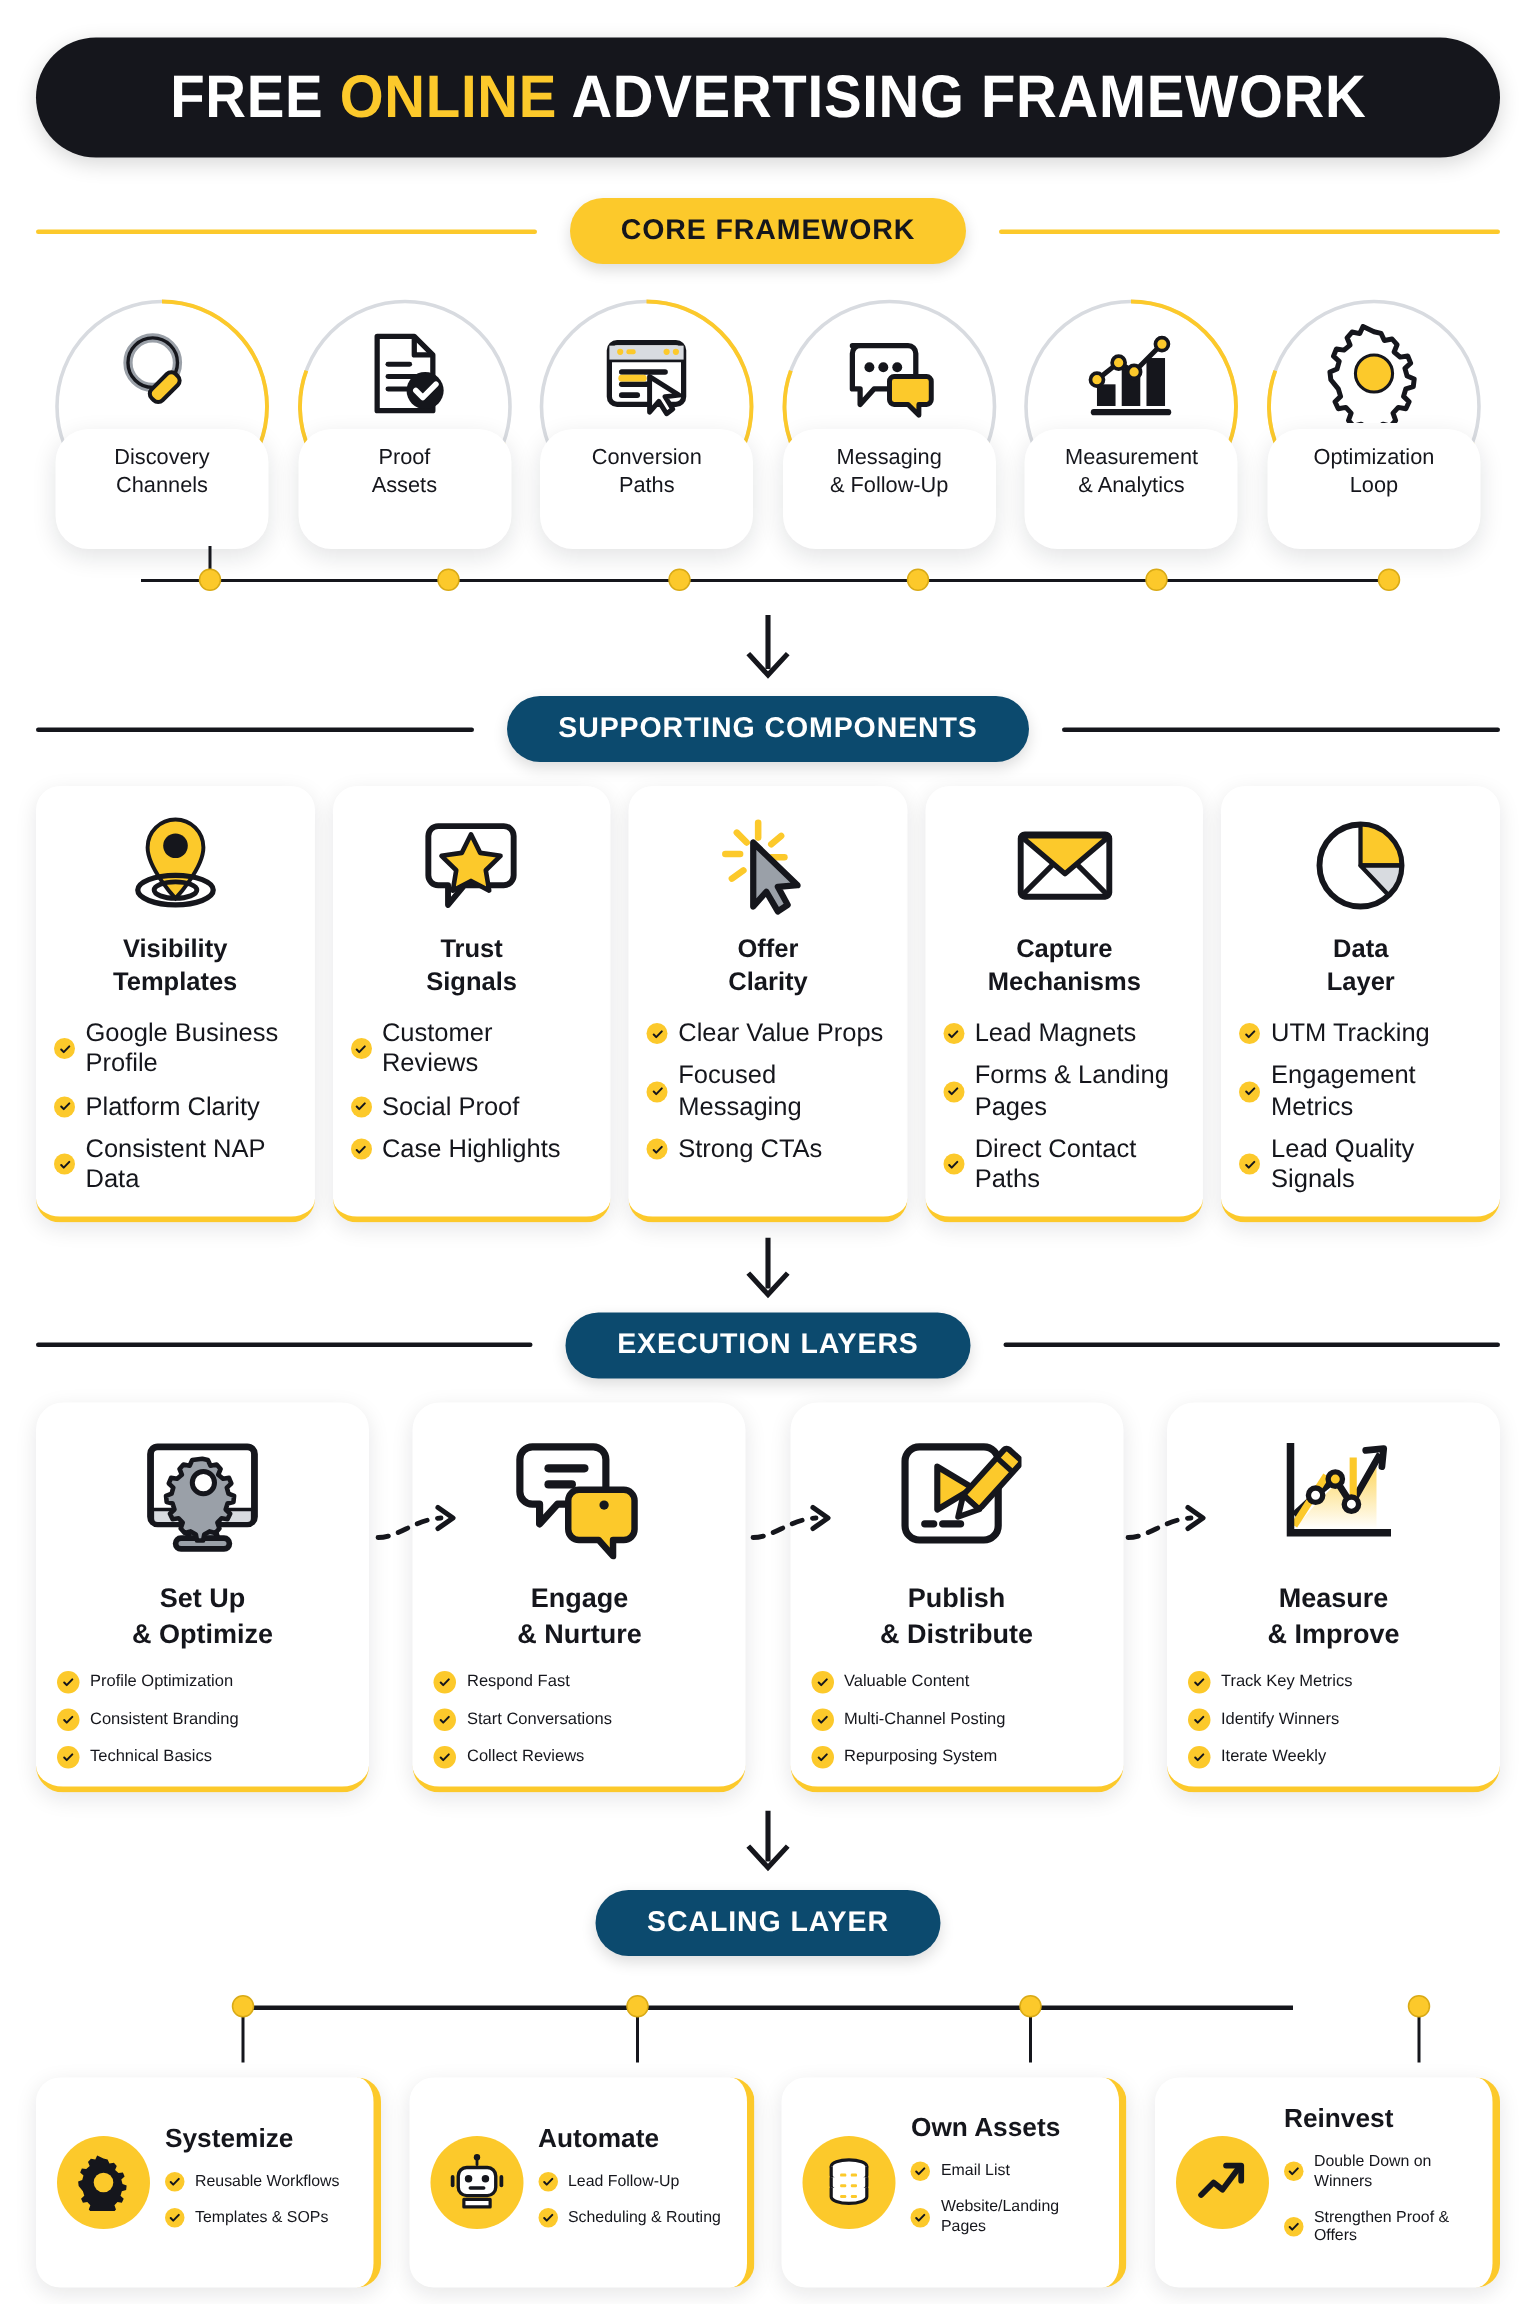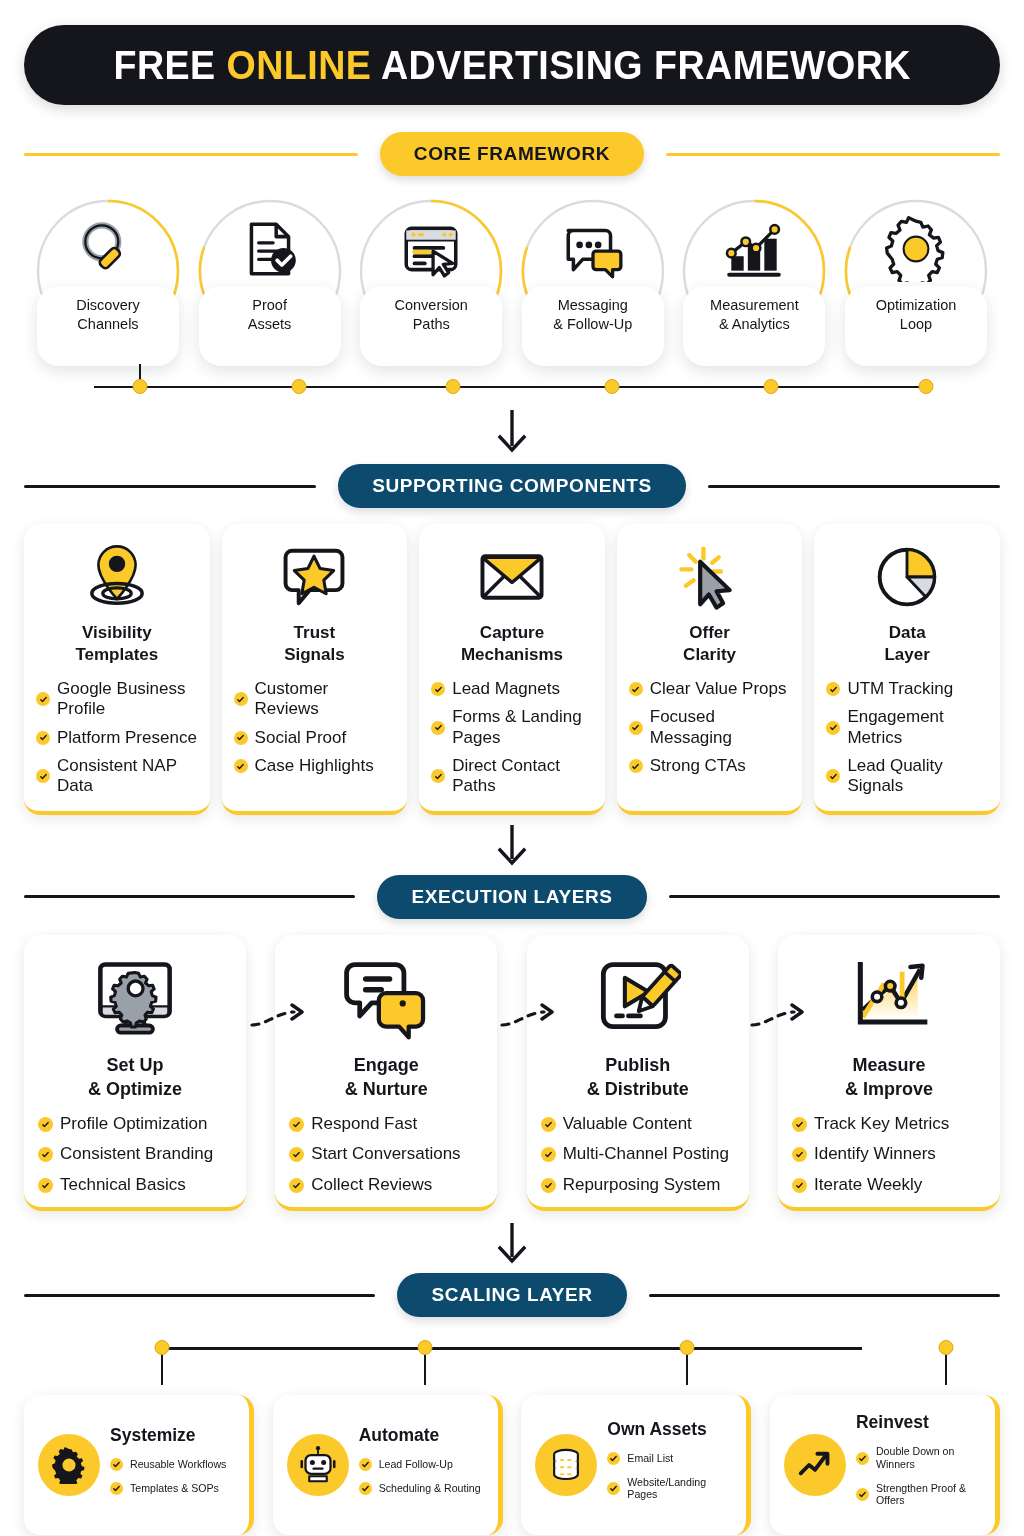--- a/index.html
+++ b/index.html
@@ -218,21 +218,21 @@
     align-items: center;
   }
   .ecard-ico { width: 86px; height: 86px; margin-bottom: 12px; }
   .ecard-title {
     font-size: 18px;
     font-weight: bold;
     line-height: 1.34;
     text-align: center;
     margin-bottom: 13px;
   }
-  .ecard .bullet { font-size: 17px; margin-bottom: 10px; }
+  .ecard .bullet { font-size: 11px; margin-bottom: 10px; }
   .ecard .chk { width: 15px; height: 15px; }
 
   .exec-arrow {
     position: absolute;
     top: 68px;
     width: 64px; height: 28px;
     z-index: 5;
   }
 
   
@@ -486,21 +486,21 @@
               </svg>
             </span>
        <span>Google Business Profile</span>
      </div>
           <div class="bullet">
        <span class="chk">
               <svg viewBox="0 0 16 16" width="9" height="9">
                 <path d="M3.2 8.3l3 3.1L12.8 4.6" stroke="#15161c" stroke-width="2.4" fill="none" stroke-linecap="round" stroke-linejoin="round"></path>
               </svg>
             </span>
-       <span>Platform Presence</span>
+       <span>Platform Clarity</span>
      </div>
           <div class="bullet">
        <span class="chk">
               <svg viewBox="0 0 16 16" width="9" height="9">
                 <path d="M3.2 8.3l3 3.1L12.8 4.6" stroke="#15161c" stroke-width="2.4" fill="none" stroke-linecap="round" stroke-linejoin="round"></path>
               </svg>
             </span>
        <span>Consistent NAP Data</span>
      </div>
         </div>
@@ -531,58 +531,20 @@
             </span>
        <span>Social Proof</span>
      </div>
           <div class="bullet">
        <span class="chk">
               <svg viewBox="0 0 16 16" width="9" height="9">
                 <path d="M3.2 8.3l3 3.1L12.8 4.6" stroke="#15161c" stroke-width="2.4" fill="none" stroke-linecap="round" stroke-linejoin="round"></path>
               </svg>
             </span>
        <span>Case Highlights</span>
-     </div>
-        </div>
-     </div>
-      <div class="scard">
-       <div class="scard-ico"><svg viewBox="0 0 64 64" width="100%" height="100%">
-      <rect x="5" y="13" width="54" height="38" rx="2.5" fill="#fff" stroke="#15161c" stroke-width="3.6"></rect>
-      <path d="M6 15 L32 37 L58 15 L58 14 L6 14 Z" fill="#FCC92B" stroke="#15161c" stroke-width="3.2" stroke-linejoin="round"></path>
-      <path d="M6 50 L25 31" stroke="#15161c" stroke-width="3.2"></path>
-      <path d="M58 50 L39 31" stroke="#15161c" stroke-width="3.2"></path>
-    </svg></div>
-       <div class="scard-title">
-         <span>Capture</span><br>
-         <span>Mechanisms</span>
-       </div>
-       <div class="bullets">
-          <div class="bullet">
-       <span class="chk">
-              <svg viewBox="0 0 16 16" width="9" height="9">
-                <path d="M3.2 8.3l3 3.1L12.8 4.6" stroke="#15161c" stroke-width="2.4" fill="none" stroke-linecap="round" stroke-linejoin="round"></path>
-              </svg>
-            </span>
-       <span>Lead Magnets</span>
-     </div>
-          <div class="bullet">
-       <span class="chk">
-              <svg viewBox="0 0 16 16" width="9" height="9">
-                <path d="M3.2 8.3l3 3.1L12.8 4.6" stroke="#15161c" stroke-width="2.4" fill="none" stroke-linecap="round" stroke-linejoin="round"></path>
-              </svg>
-            </span>
-       <span>Forms &amp; Landing Pages</span>
-     </div>
-          <div class="bullet">
-       <span class="chk">
-              <svg viewBox="0 0 16 16" width="9" height="9">
-                <path d="M3.2 8.3l3 3.1L12.8 4.6" stroke="#15161c" stroke-width="2.4" fill="none" stroke-linecap="round" stroke-linejoin="round"></path>
-              </svg>
-            </span>
-       <span>Direct Contact Paths</span>
      </div>
         </div>
      </div>
       <div class="scard">
        <div class="scard-ico"><svg viewBox="0 0 64 64" width="100%" height="100%">
       <g stroke="#FCC92B" stroke-width="4" stroke-linecap="round">
         <path d="M26 6v9"></path>
               <path d="M13 12l6 6"></path>
               <path d="M6 25h9"></path>
         <path d="M10 40l7-5"></path>
@@ -612,20 +574,58 @@
             </span>
        <span>Focused Messaging</span>
      </div>
           <div class="bullet">
        <span class="chk">
               <svg viewBox="0 0 16 16" width="9" height="9">
                 <path d="M3.2 8.3l3 3.1L12.8 4.6" stroke="#15161c" stroke-width="2.4" fill="none" stroke-linecap="round" stroke-linejoin="round"></path>
               </svg>
             </span>
        <span>Strong CTAs</span>
+     </div>
+        </div>
+     </div>
+      <div class="scard">
+       <div class="scard-ico"><svg viewBox="0 0 64 64" width="100%" height="100%">
+      <rect x="5" y="13" width="54" height="38" rx="2.5" fill="#fff" stroke="#15161c" stroke-width="3.6"></rect>
+      <path d="M6 15 L32 37 L58 15 L58 14 L6 14 Z" fill="#FCC92B" stroke="#15161c" stroke-width="3.2" stroke-linejoin="round"></path>
+      <path d="M6 50 L25 31" stroke="#15161c" stroke-width="3.2"></path>
+      <path d="M58 50 L39 31" stroke="#15161c" stroke-width="3.2"></path>
+    </svg></div>
+       <div class="scard-title">
+         <span>Capture</span><br>
+         <span>Mechanisms</span>
+       </div>
+       <div class="bullets">
+          <div class="bullet">
+       <span class="chk">
+              <svg viewBox="0 0 16 16" width="9" height="9">
+                <path d="M3.2 8.3l3 3.1L12.8 4.6" stroke="#15161c" stroke-width="2.4" fill="none" stroke-linecap="round" stroke-linejoin="round"></path>
+              </svg>
+            </span>
+       <span>Lead Magnets</span>
+     </div>
+          <div class="bullet">
+       <span class="chk">
+              <svg viewBox="0 0 16 16" width="9" height="9">
+                <path d="M3.2 8.3l3 3.1L12.8 4.6" stroke="#15161c" stroke-width="2.4" fill="none" stroke-linecap="round" stroke-linejoin="round"></path>
+              </svg>
+            </span>
+       <span>Forms &amp; Landing Pages</span>
+     </div>
+          <div class="bullet">
+       <span class="chk">
+              <svg viewBox="0 0 16 16" width="9" height="9">
+                <path d="M3.2 8.3l3 3.1L12.8 4.6" stroke="#15161c" stroke-width="2.4" fill="none" stroke-linecap="round" stroke-linejoin="round"></path>
+              </svg>
+            </span>
+       <span>Direct Contact Paths</span>
      </div>
         </div>
      </div>
       <div class="scard">
        <div class="scard-ico"><svg viewBox="0 0 64 64" width="100%" height="100%">
       <circle cx="32" cy="32" r="25" fill="#fff" stroke="#15161c" stroke-width="3.6"></circle>
       <path d="M32 32 L32 7 A25 25 0 0 1 57 32 Z" fill="#FCC92B" stroke="#15161c" stroke-width="2.6" stroke-linejoin="round"></path>
       <path d="M32 32 L57 32 A25 25 0 0 1 49 50 Z" fill="#D8DBE0" stroke="#15161c" stroke-width="2.6" stroke-linejoin="round"></path>
     </svg></div>
        <div class="scard-title">
@@ -864,21 +864,21 @@
     </svg></div>
     </div>
 
   <div class="down-arrow" style="margin-top:12px;">
     <svg width="30" height="44" viewBox="0 0 30 44" aria-hidden="true">
       <path d="M15 0 L15 34" stroke="#15161c" stroke-width="3.4" fill="none"></path>
       <path d="M3 25 L15 38 L27 25" stroke="#15161c" stroke-width="3.4" fill="none" stroke-linecap="square" stroke-linejoin="miter"></path>
     </svg>
   </div>
 
-  <div class="band" style="margin-top:6px;">
+  <div class="band" style="margin-top:6px;flex-direction:column;">
     <div class="rule dark"></div>
     <div class="pill dark">SCALING LAYER</div>
     <div class="rule dark"></div>
   </div>
 
   <div class="scale-rail-wrap">
     <div class="scale-rail">
       <div class="rail-stem" style="left:0%;height:36px;top:2px;bottom:auto;"></div>
       <div class="rail-stem" style="left:37.5%;height:36px;top:2px;bottom:auto;"></div>
       <div class="rail-stem" style="left:75%;height:36px;top:2px;bottom:auto;"></div>

